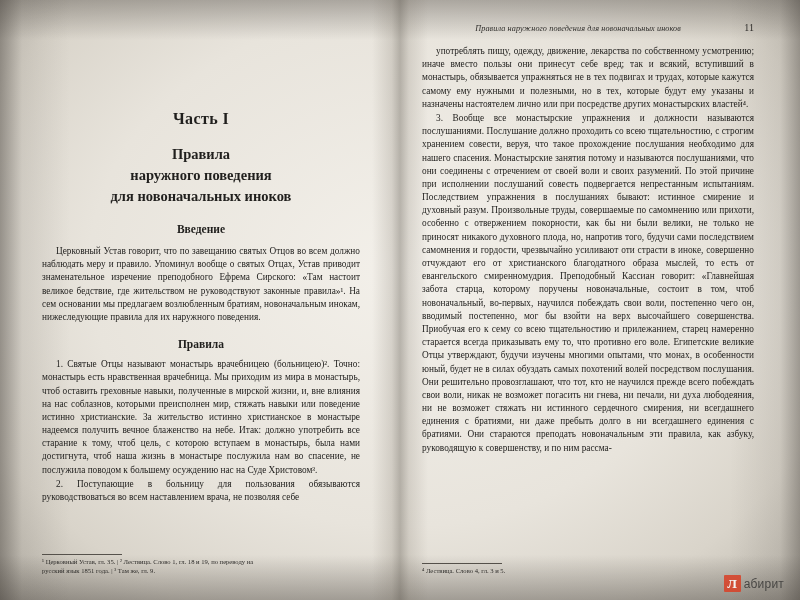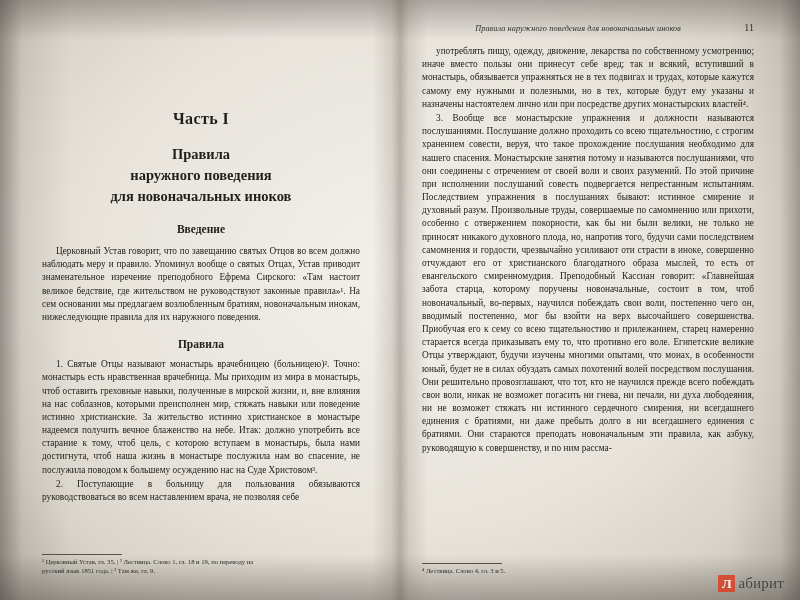--- a/index.html
+++ b/index.html
@@ -165,22 +165,22 @@
     color: #fff;
     font-family: "Liberation Serif", serif;
     font-size: 13px;
     font-weight: bold;
     display: flex;
     align-items: center;
     justify-content: center;
     border-radius: 1px;
   }
   .wm-text {
-    font-family: Liberation Serif, serif;
-    font-size: 15px;
+    font-family: Liberation Sans, sans-serif;
+    font-size: 12px;
     color: #3b3a38;
     letter-spacing: 0.2px;
   }
 </style>
 </head>
 <body>
 
 <div id="page">
 
   <div class="gutter"></div>

